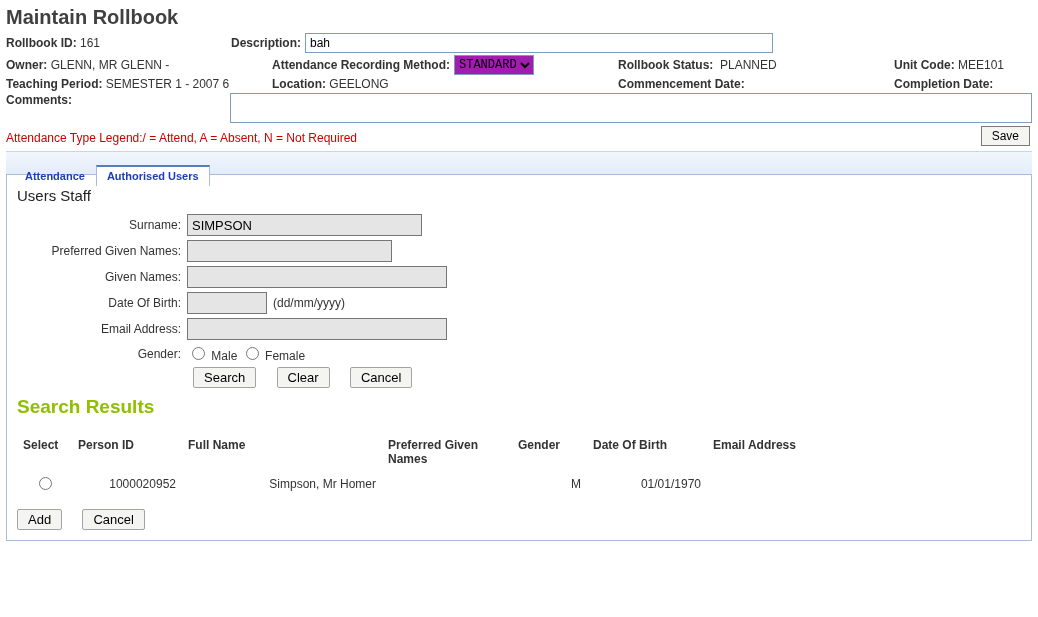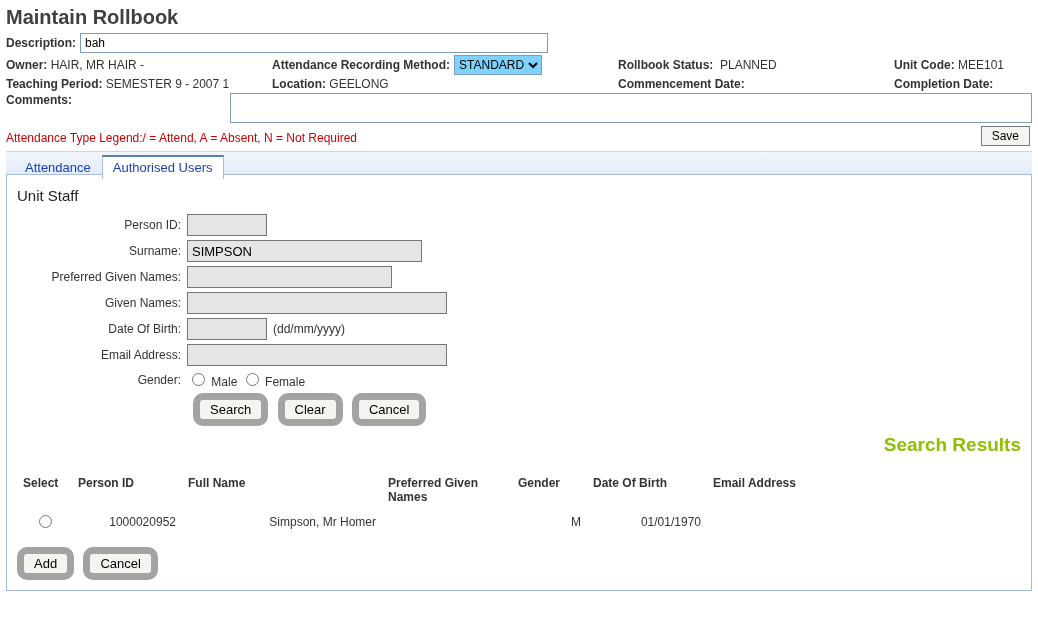--- a/index.html
+++ b/index.html
@@ -22,21 +22,21 @@
   .lbl { font-weight: bold; }
   .val { font-weight: normal; }
   .cell { display: inline-flex; align-items: center; }
   .topgrid .cell { margin-right: 16px; }
 
   .desc-input {
     width: 468px; height: 20px; font-family: inherit; font-size: 12px;
     border: 1px solid #7f9db9; background: #fff; padding: 1px 4px;
   }
   .small-select {
-    border: 1px solid #7f9db9; background: #7dd3fc; font-family: Liberation Sans, sans-serif;
+    border: 1px solid #7f9db9; background: #a21caf; font-family: Liberation Mono, monospace;
     font-size: 12px; height: 20px;
   }
   .comments-ta {
     width: 804px; height: 30px; resize: none; border: 1px solid #7f9db9;
     background: #fff; font-family: inherit; font-size: 12px; overflow-y: scroll;
   }
   .legend { color: #cc0000; font-size: 12px; margin-top: 8px; }
   .saverow { position: relative; }
   .save-btn {
     position: absolute; right: 2px; top: -5px;
@@ -49,24 +49,24 @@
   .tabbar {
     display: flex; align-items: flex-end;
     background: linear-gradient(#f2f6fc, #e3ecfa);
     border-top: 1px solid #c5d6ef;
     border-bottom: 1px solid #a8bddb;
     margin-top: 6px;
     height: 24px;
     padding-left: 8px;
   }
   .tab {
-    color: #1a3db8; font-weight: normal; font-size: 13px;
+    color: #1a3db8; font-weight: bold; font-size: 11px;
     padding: 3px 10px 4px; cursor: pointer;
     border: 1px solid transparent; border-bottom: none;
-    position: relative; top: 5px;
+    position: relative; top: 12px;
   }
   .tab.active {
     background: #fff;
     border-color: #a8bddb;
     border-top: 2px solid #5a7db8;
   }
 
   .pane {
     border: 1px solid #a8bddb;
     border-top: none;
@@ -78,76 +78,80 @@
 
   .form-row { display: flex; align-items: center; margin: 4px 0; }
   .form-lbl { width: 170px; text-align: right; padding-right: 6px; font-weight: normal; }
   input.text {
     height: 22px; border: 1px solid #767676; background: #e5e5e5;
     font-family: inherit; font-size: 13px; padding: 2px 4px;
   }
   .btnrow { margin-left: 176px; margin-top: 4px; }
   button.std {
     font-family: inherit; font-size: 13px;
-    border: 7px solid #a3a3a3; background: #f4f4f0;
-    padding: 2px 10px; cursor: pointer; margin-right: 6px;
-    border-radius: 10px;
-  }
-
-  .results-h { color: #8fbf00; font-size: 19px; font-weight: bold; margin: 8px 0 4px; text-align: right; }
+    border: 1px solid #a3a3a3; background: #f4f4f0;
+    padding: 2px 10px; cursor: pointer; margin-right: 17px;
+    border-radius: 2px;
+  }
+
+  .results-h { color: #8fbf00; font-size: 19px; font-weight: bold; margin: 8px 0 4px; }
 
   table.results { width: 98%; border-collapse: collapse; margin-top: 16px; }
   table.results th {
     text-align: left; font-weight: bold; font-size: 12px;
     padding: 4px 6px; color: #333; vertical-align: top;
   }
   table.results td {
     text-align: right; font-size: 12px; padding: 4px 6px;
   }
 
   .btm-btns { margin-top: 12px; }
 </style>
 </head>
 <body>
 
 <div class="ptitle">Maintain Rollbook</div>
 
 <div class="topgrid">
   <div class="hrow">
+    <div class="cell" style="width:209px;">
+      <span class="lbl">Rollbook ID:</span>&nbsp;
+      <span class="val">161</span>
+    </div>
     <div class="cell" style="width:590px;">
       <span class="lbl" style="margin-right:4px;">Description:</span>
       <input class="desc-input" type="text" value="bah" style="">
     </div>
   </div>
 
   <div class="hrow">
     <div class="cell" style="width:250px;">
       <span class="lbl">Owner:</span>&nbsp;
-      <span class="val">HAIR, MR HAIR -</span>
+      <span class="val">GLENN, MR GLENN -</span>
     </div>
     <div class="cell" style="width:330px;">
       <span class="lbl" style="margin-right:4px;">Attendance Recording Method:</span>
       <select class="small-select">
         <option>STANDARD</option>
       </select>
     </div>
     <div class="cell" style="width:260px;">
       <span class="lbl">Rollbook Status:</span>&nbsp;&nbsp;
       <span class="val">PLANNED</span>
     </div>
     <div class="cell">
       <span class="lbl">Unit Code:</span>&nbsp;
       <span class="val">MEE101</span>
     </div>
   </div>
 
   <div class="hrow">
     <div class="cell" style="width:250px;">
       <span class="lbl">Teaching Period:</span>&nbsp;
-      <span class="val">SEMESTER 9 - 2007 1</span>
+      <span class="val">SEMESTER 1 - 2007 6</span>
     </div>
     <div class="cell" style="width:330px;">
       <span class="lbl">Location:</span>&nbsp;
       <span class="val">GEELONG</span>
     </div>
     <div class="cell" style="width:260px;">
       <span class="lbl">Commencement Date:</span>
       <span class="val"></span>
     </div>
     <div class="cell">
@@ -168,26 +172,22 @@
   <div class="legend">Attendance Type Legend:/ = Attend,  A = Absent,  N = Not Required</div>
   <button class="save-btn">Save</button>
 </div>
 
 <div class="tabbar">
   <div class="tab">Attendance</div>
   <div class="tab active">Authorised Users</div>
 </div>
 
 <div class="pane">
-  <div class="sect-h">Unit Staff</div>
-
-  <div class="form-row">
-    <div class="form-lbl">Person ID:</div>
-    <input class="text" style="width: 80px;" type="text" value="">
-  </div>
+  <div class="sect-h">Users Staff</div>
+
   <div class="form-row">
     <div class="form-lbl">Surname:</div>
     <input class="text" style="width: 235px;" type="text" value="SIMPSON">
   </div>
   <div class="form-row">
     <div class="form-lbl">Preferred Given Names:</div>
     <input class="text" style="width: 205px;" type="text" value="">
   </div>
   <div class="form-row">
     <div class="form-lbl">Given Names:</div>

